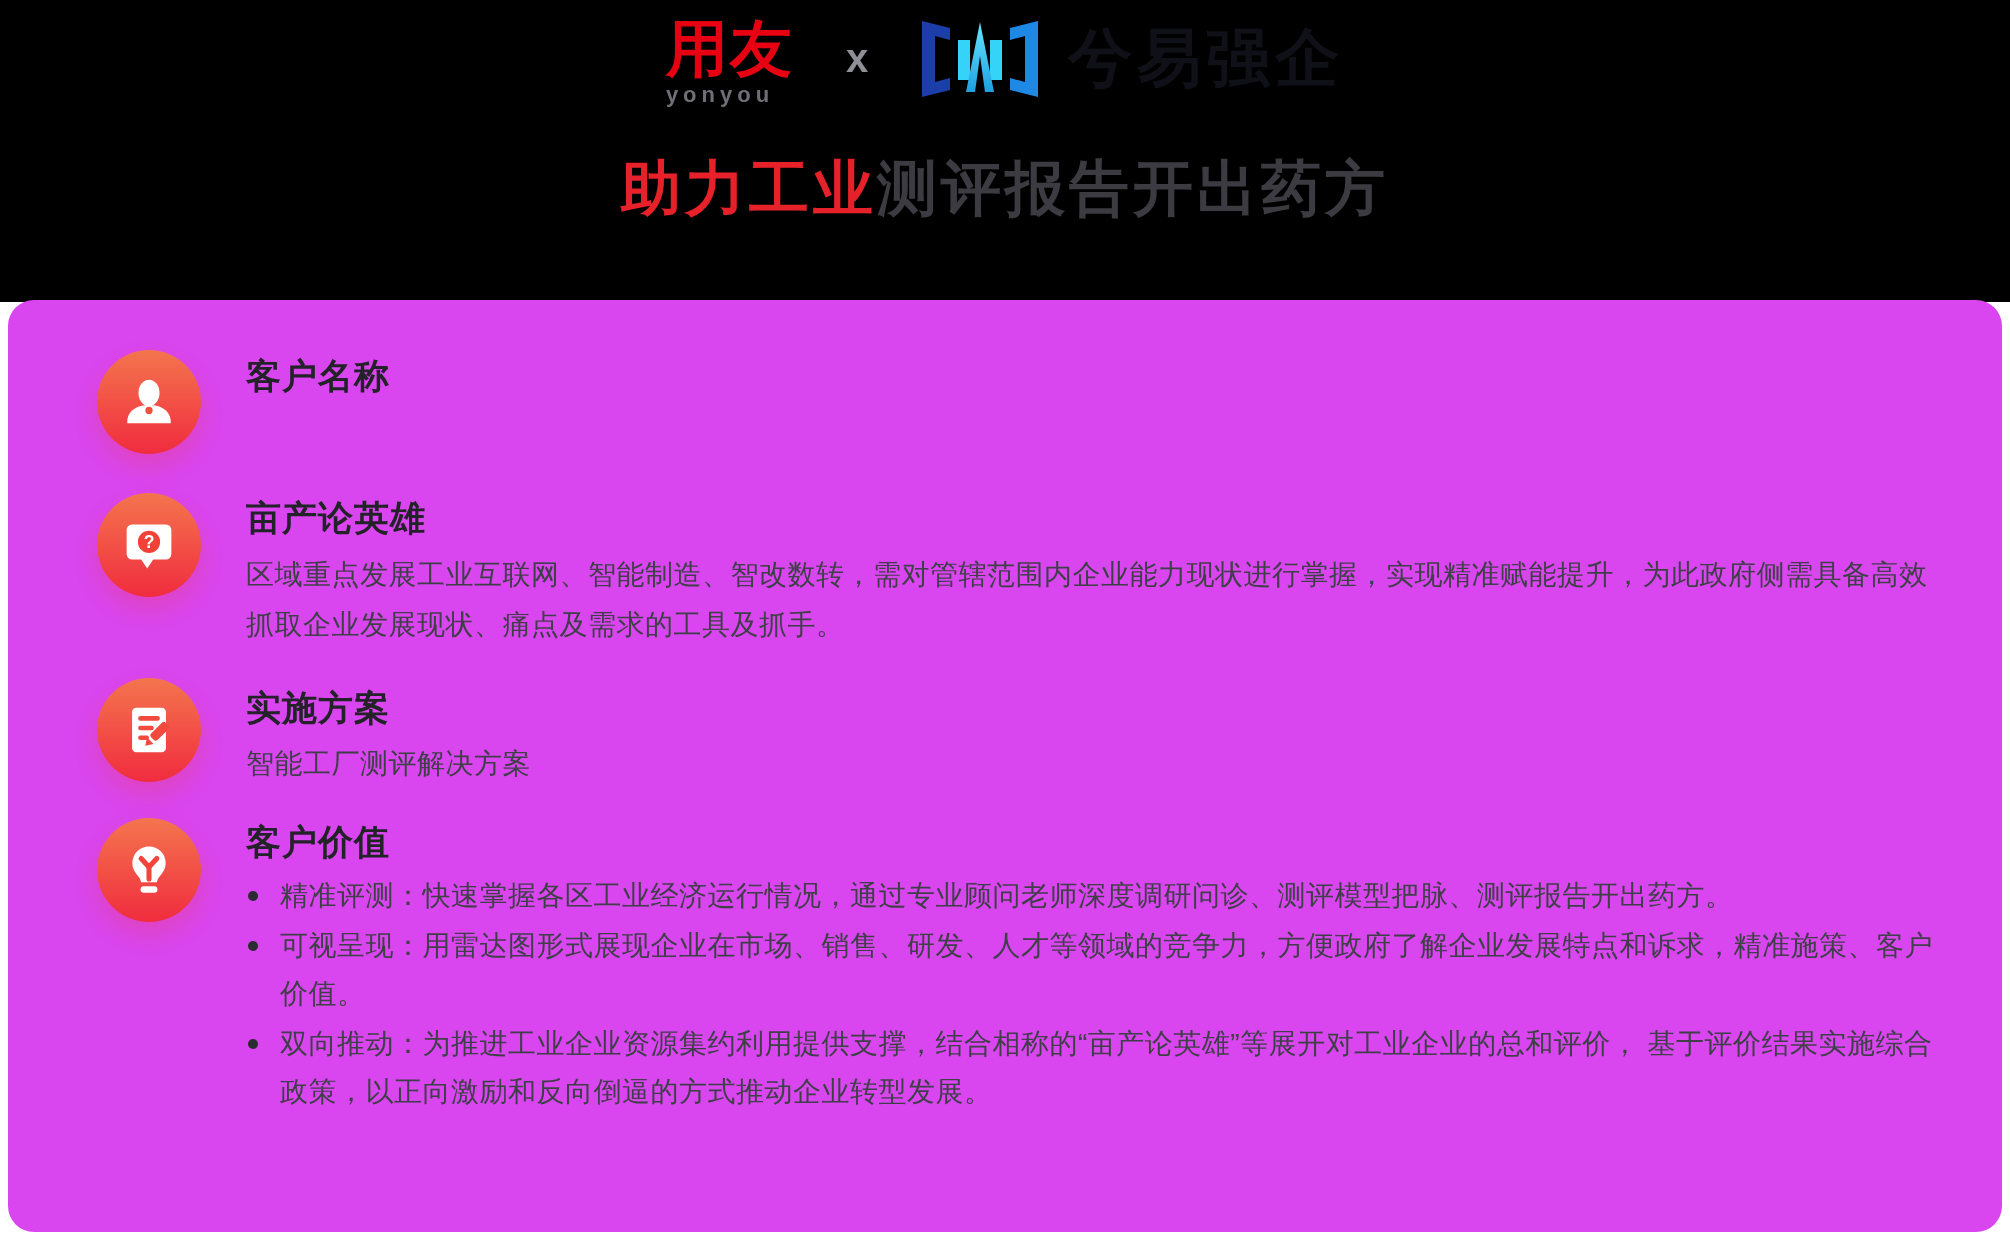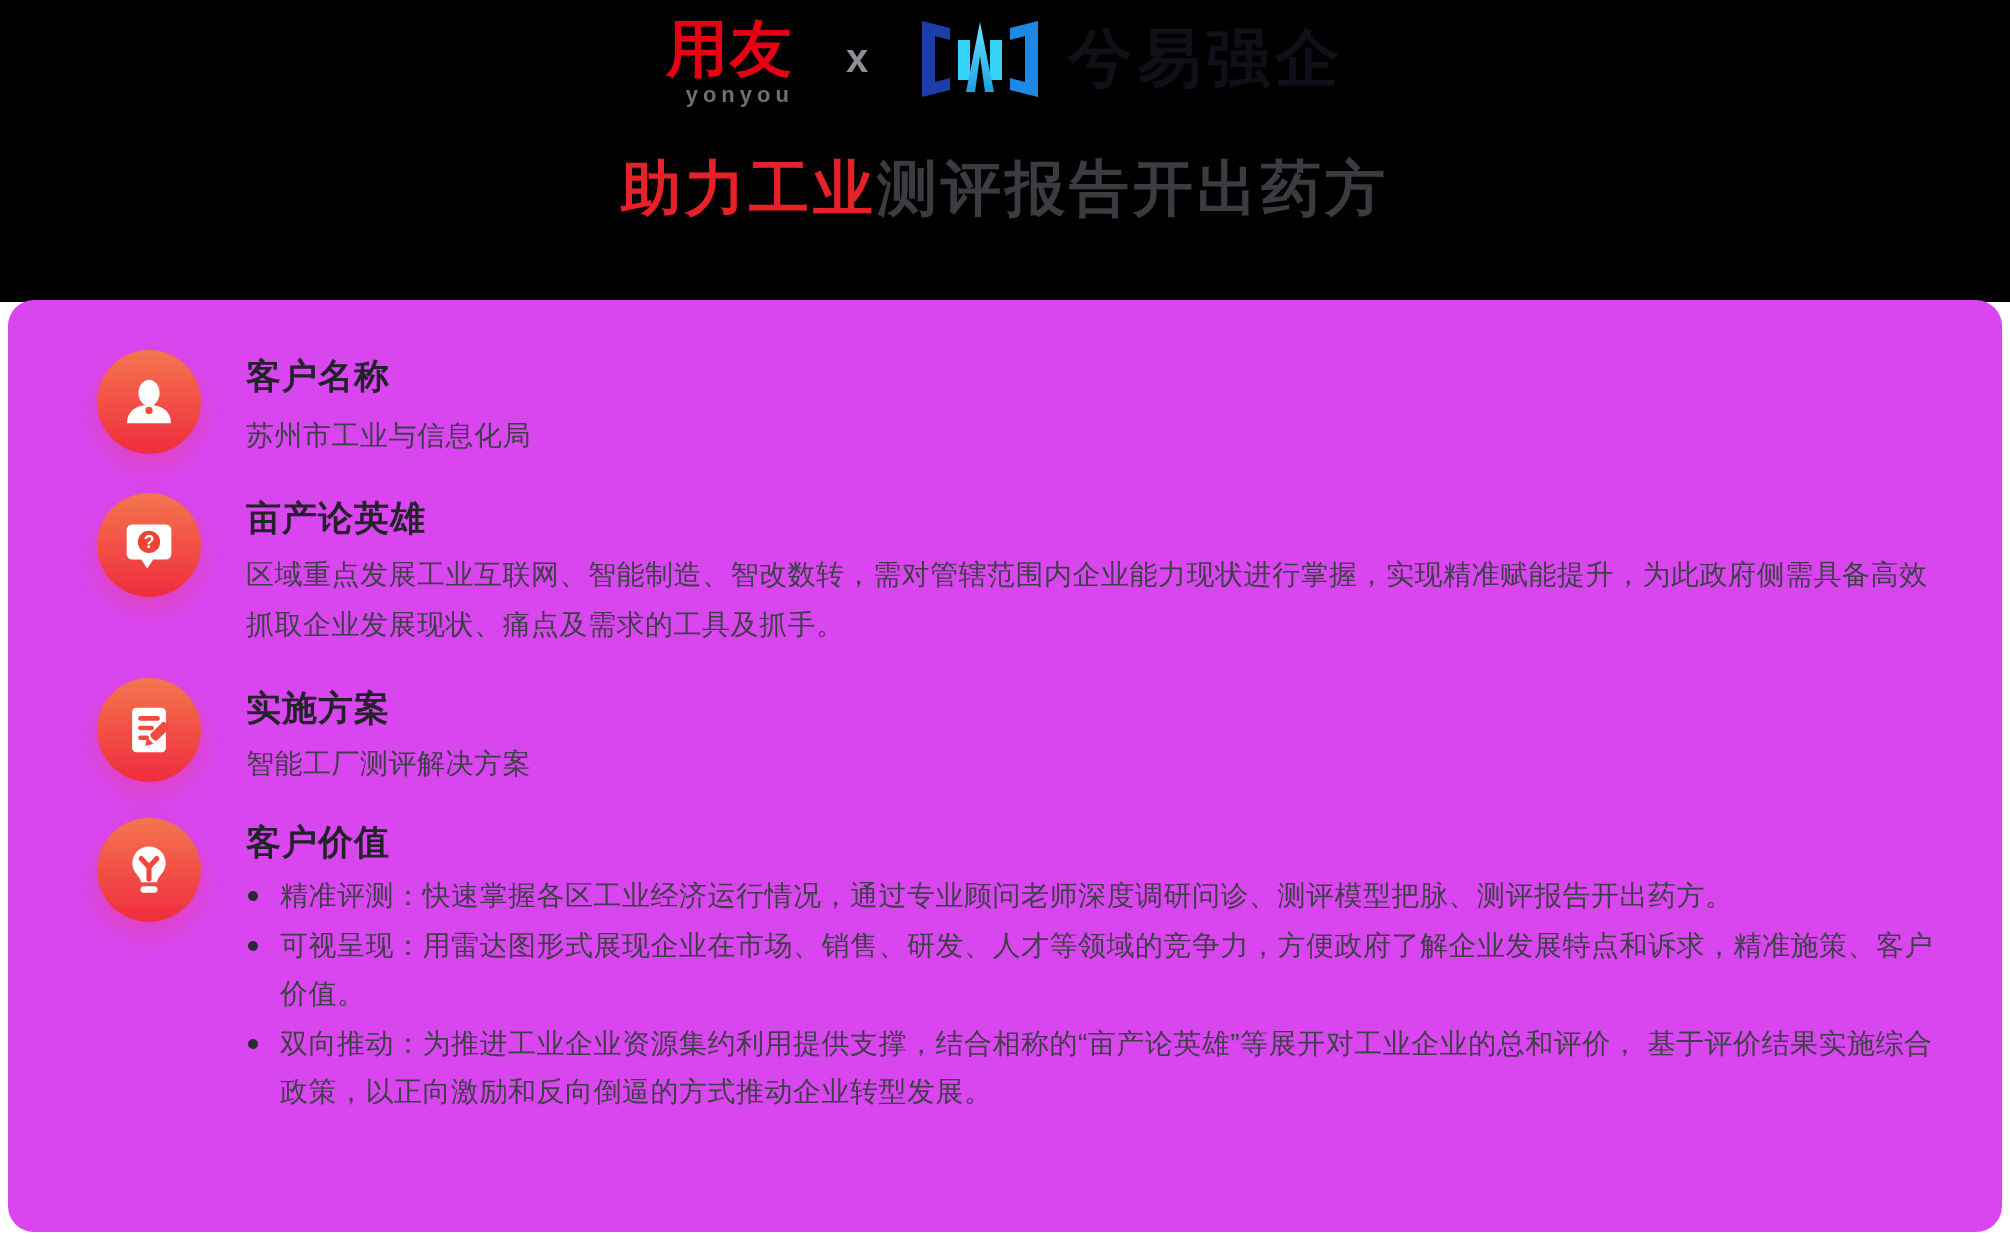--- a/index.html
+++ b/index.html
@@ -20,21 +20,21 @@
     position:absolute; top:16px; left:0; width:100%;
     display:flex; justify-content:center; align-items:flex-start;
   }
   .yonyou-block { text-align:center; margin-right:52px; }
   .yonyou-cn {
     font-size:62px; font-weight:900; color:#E60012;
     letter-spacing:2px; line-height:66px;
   }
   .yonyou-en {
     font-size:22px; font-weight:700; color:#6F6F78;
-    letter-spacing:5px; line-height:22px; margin-top:2px; text-align:right;
+    letter-spacing:5px; line-height:22px; margin-top:2px; text-align:left;
   }
   .logo-sep {
     font-size:40px; font-weight:600; color:#8F8F97;
     margin:22px 46px 0 0; line-height:40px;
   }
   .partner-logo { margin:4px 22px 0 0; }
   .partner-name {
     font-size:64px; font-weight:800; color:#101018;
     letter-spacing:5px; line-height:80px; margin-top:2px;
   }
@@ -134,21 +134,20 @@
 <div class="card">
 
   <div class="icon-circle icon-1">
     <svg viewBox="0 0 48 48">
       <ellipse cx="24" cy="16.5" rx="8.7" ry="11" fill="#ffffff"></ellipse>
       <path d="M6 40.5 C6 31 14.5 26.5 24 26.5 C33.5 26.5 42 31 42 40.5 L42 41.5 L6 41.5 Z" fill="#ffffff"></path>
       <circle cx="24" cy="31" r="3" fill="#F25037"></circle>
     </svg>
   </div>
   <div class="sec-title t-1">客户名称</div>
-  <div class="sec-body b-1">苏州市工业与信息化局</div>
 
   <div class="icon-circle icon-2">
     <svg viewBox="0 0 48 48">
       <path d="M10 7 L38 7 A4.5 4.5 0 0 1 42.5 11.5 L42.5 31.5 A4.5 4.5 0 0 1 38 36 L27.5 36 L22.5 43.5 L17.5 36 L10 36 A4.5 4.5 0 0 1 5.5 31.5 L5.5 11.5 A4.5 4.5 0 0 1 10 7 Z" fill="#ffffff"></path>
       <circle cx="24" cy="21.5" r="9.2" fill="#F14238"></circle>
       <text x="24" y="26.6" text-anchor="middle" font-size="14.5" font-weight="bold" fill="#ffffff" font-family="Liberation Sans, sans-serif">?</text>
     </svg>
   </div>
   <div class="sec-title t-2">亩产论英雄</div>
   <div class="sec-body b-2">区域重点发展工业互联网、智能制造、智改数转，需对管辖范围内企业能力现状进行掌握，实现精准赋能提升，为此政府侧需具备高效抓取企业发展现状、痛点及需求的工具及抓手。</div>

